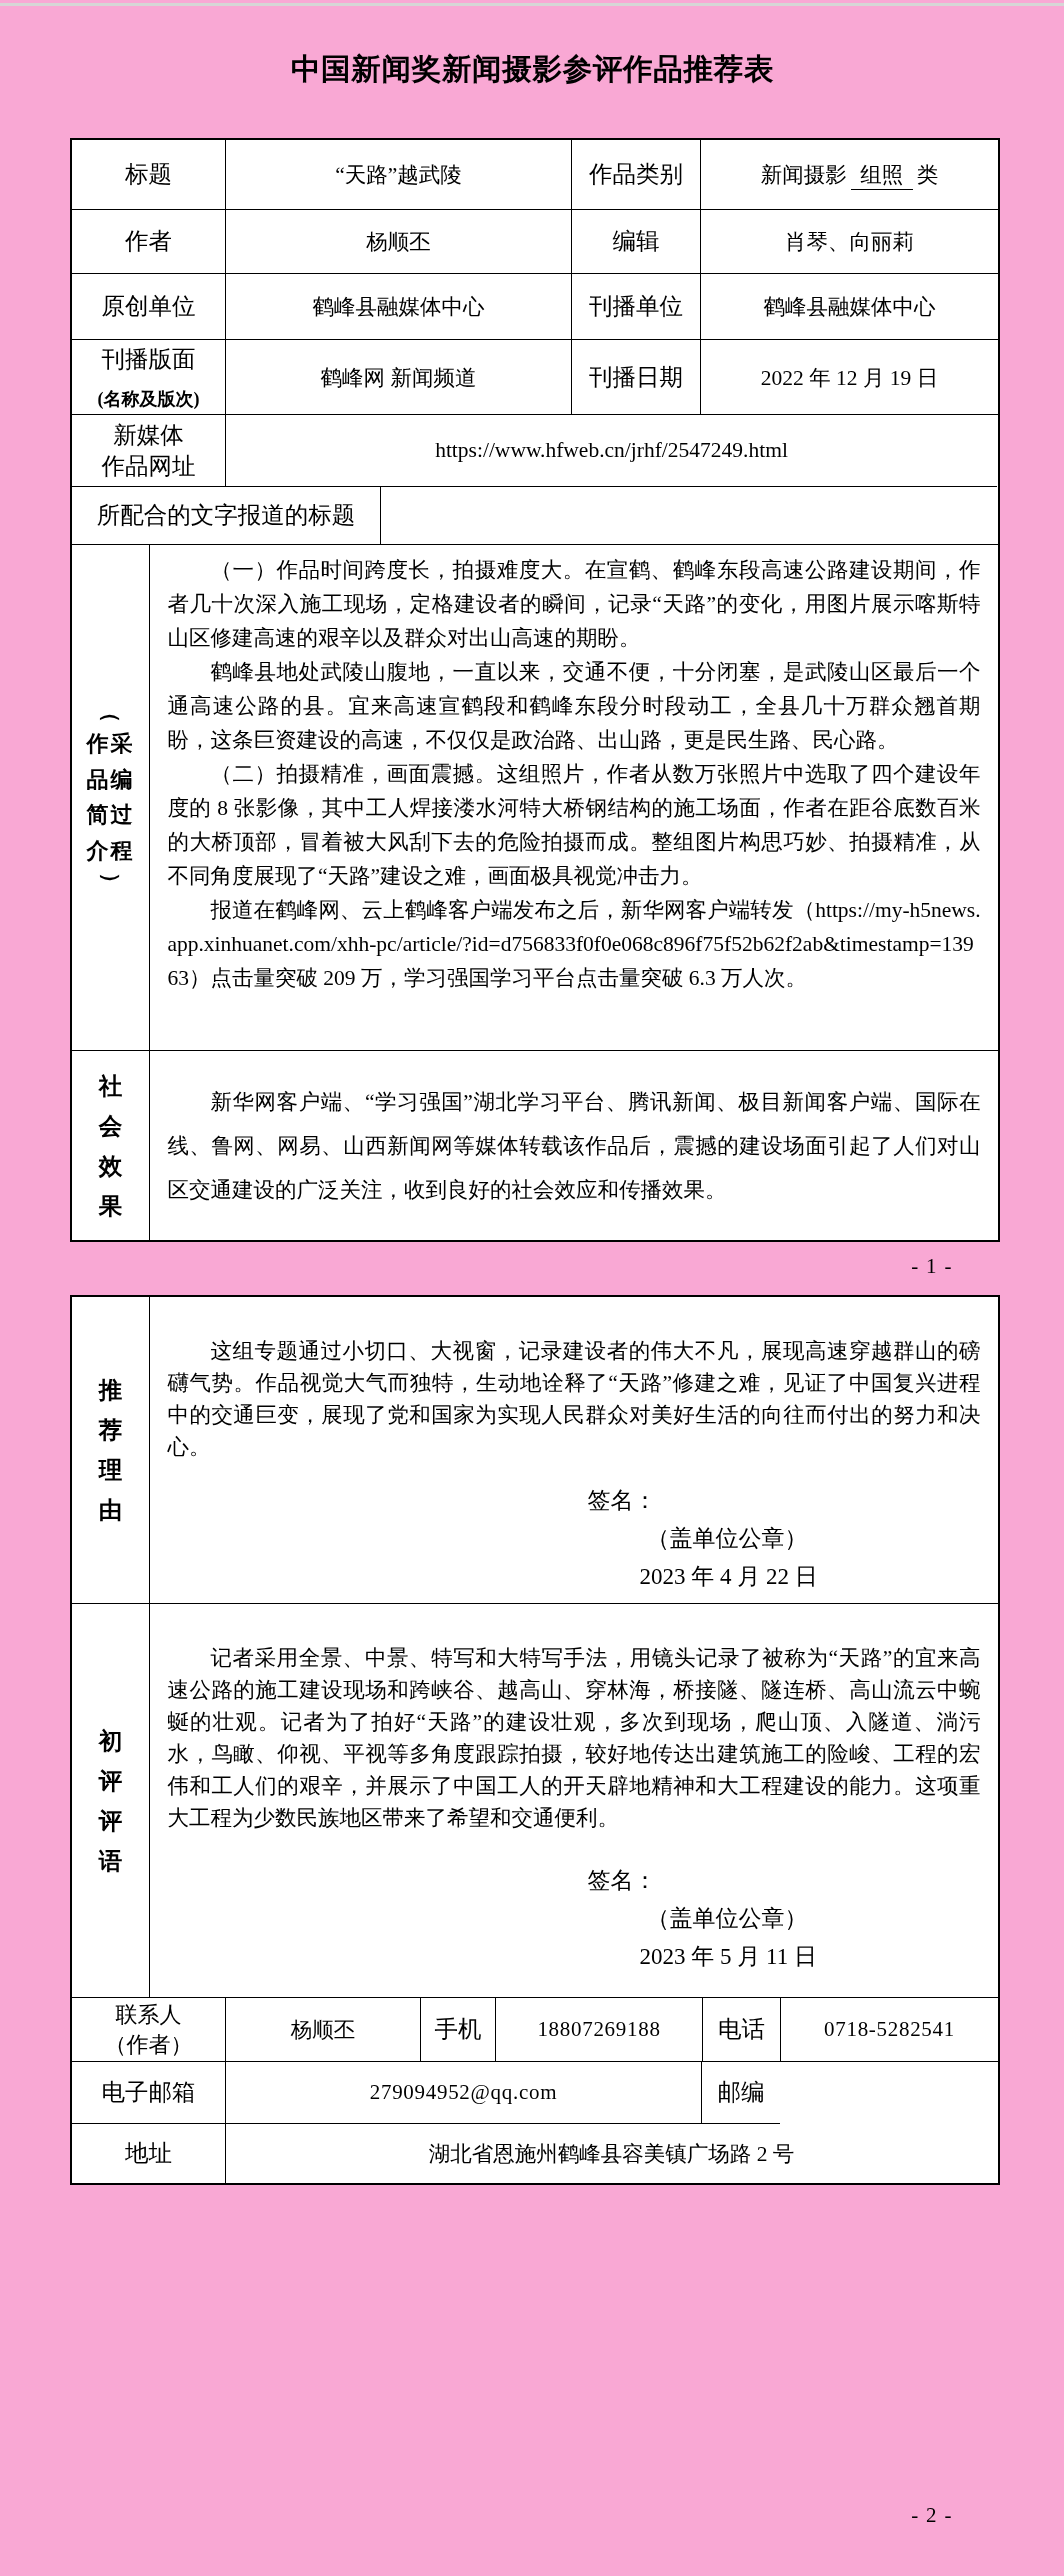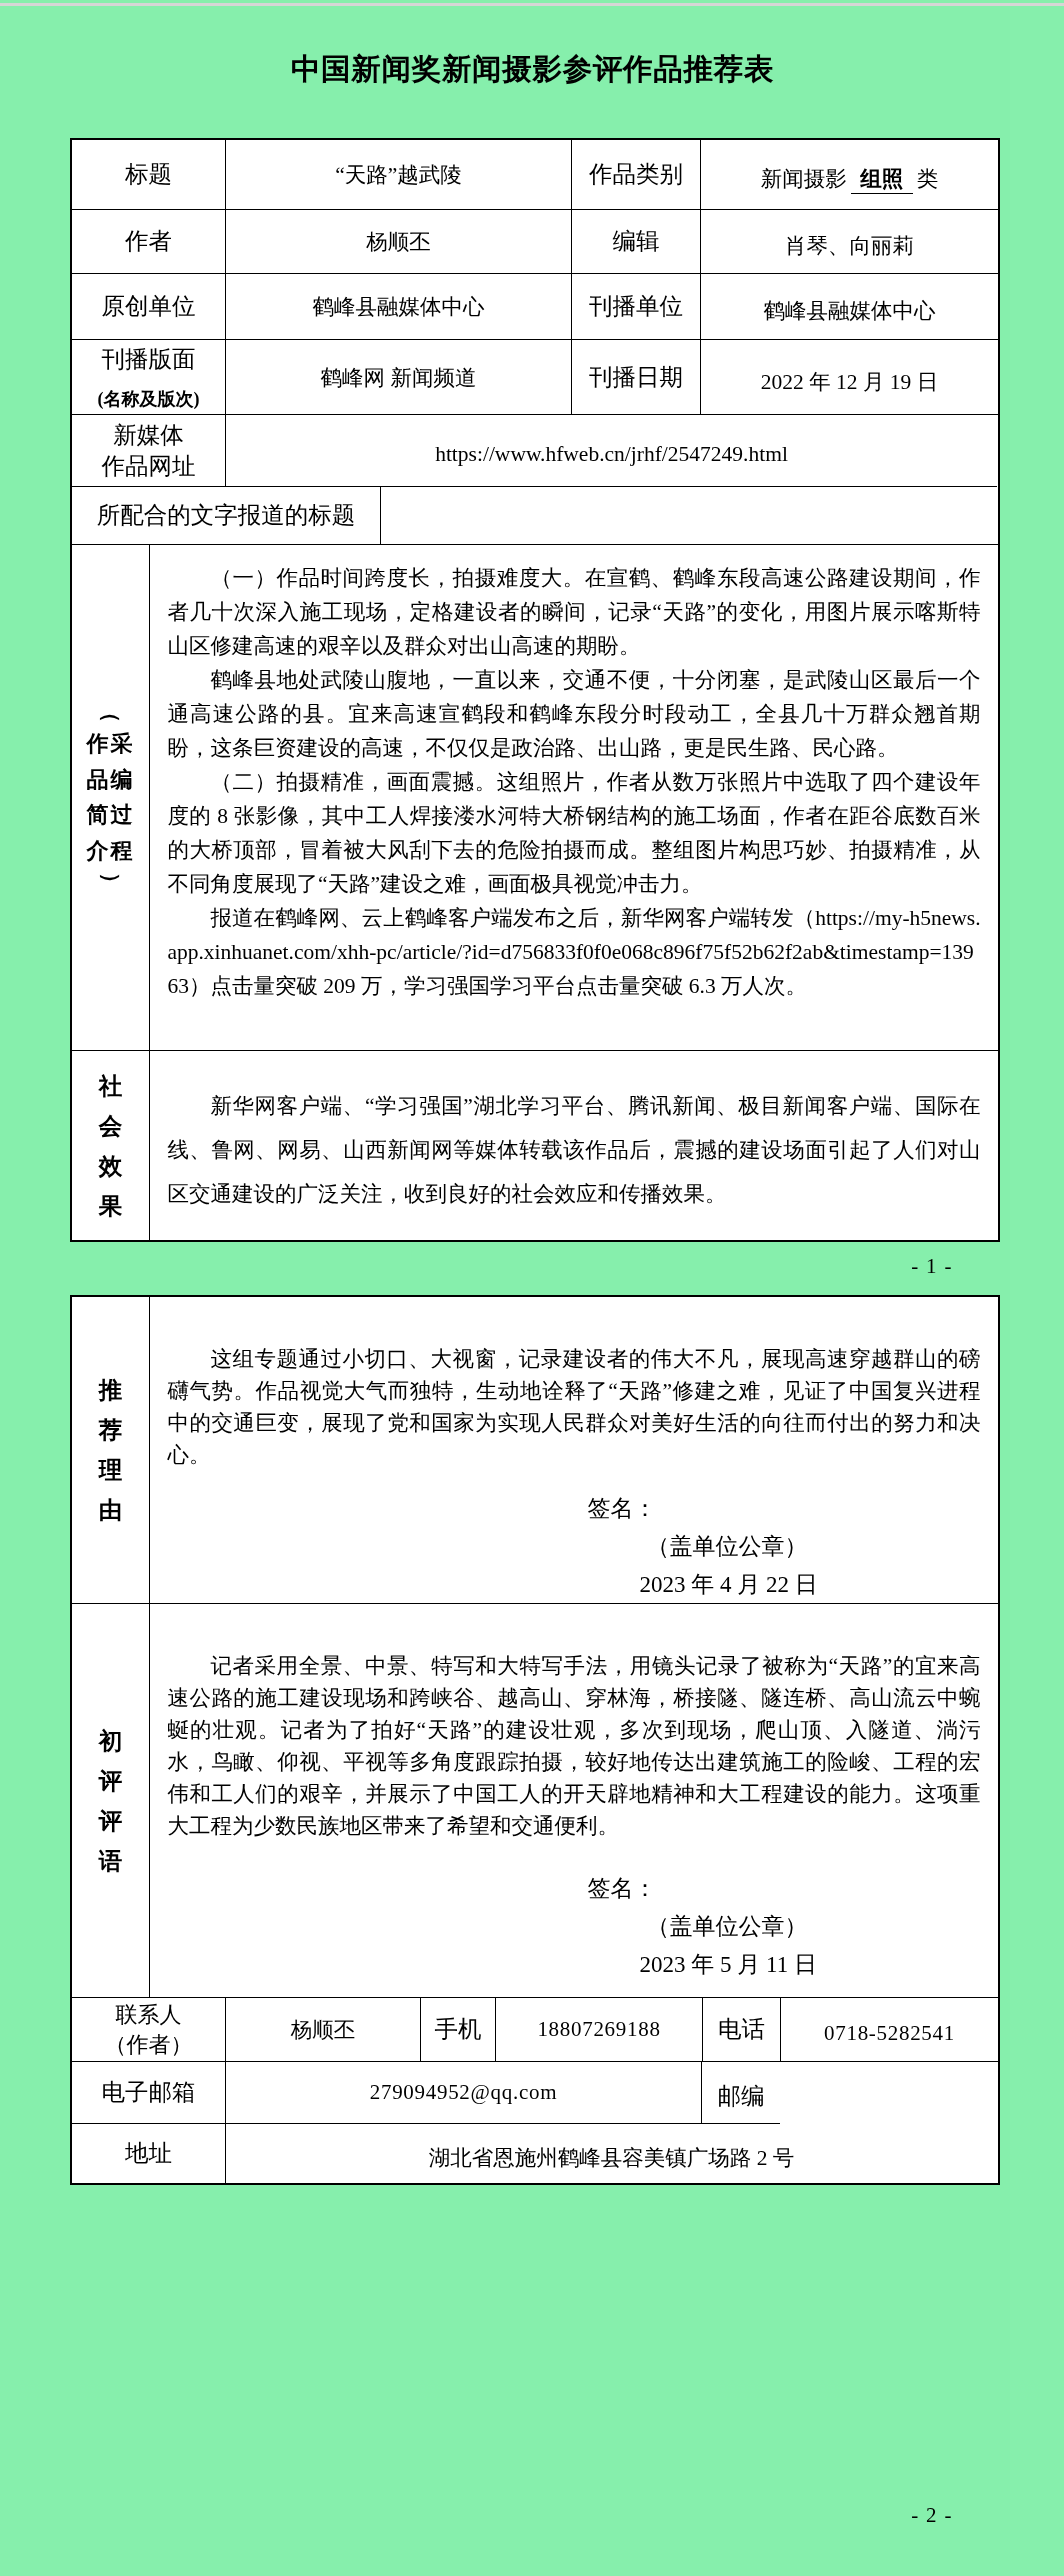--- a/index.html
+++ b/index.html
@@ -1,57 +1,57 @@
 <!DOCTYPE html>
 <html style="font-size:10.7px"><head>
 <meta charset="utf-8">
 <style>
   html,body { margin:0; padding:0; background:#fff; }
   .page {
-    position:relative; width:1065px; height:2576px; background:#86efac;
+    position:relative; width:1065px; height:2576px; background:#f9a8d4;
     font-family:"Liberation Serif", serif; color:#000; overflow:hidden;
   }
   .page-top-line { position:absolute; top:3.4px; left:0; width:100%; height:2.7px; background:#d6d6d6; }
 
   .doc-title {
     position:absolute; top:50px; left:0; width:100%;
     text-align:center; font-size:29.5px; font-weight:bold; letter-spacing:0.7px;
   }
 
   
   .tbl { position:absolute; left:70px; width:930px; border:2px solid #000; box-sizing:border-box; background:#fff; }
   .tbl1 { top:138px; }
   .tbl2 { top:1295px; }
   .trow { display:flex; }
   .tcell {
     box-sizing:border-box; border-right:1.3px solid #000; border-bottom:1.3px solid #000;
     display:flex; flex-direction:column; align-items:center; justify-content:center;
     overflow:hidden;
   }
-  .trow .tcell:last-child { border-right:none;margin-top:8px; }
+  .trow .tcell:last-child { border-right:none; }
   .trow:last-child .tcell { border-bottom:none; }
 
   
   .rh105{height:70px}.rh95{height:64px}.rh98{height:66px}.rh112{height:75px}
   .rh107{height:72px}.rh86{height:58px}.rh755{height:506px}.rh282{height:189px}
   .rh458{height:307px}.rh587{height:394px}.rh92{height:62px}.rh88{height:59px}
 
   
   .c230{width:154px}.c516{width:346px}.c192{width:129px}.c442{width:297px}
   .c1150{width:771px}.c460{width:309px}.c920{width:617px}
   .c116{width:78px}.c1264{width:848px}
   .c290{width:195px}.c112{width:75px}.c308{width:207px}.c324{width:217px}.c710{width:476px}
 
   .lbl { font-family:"Liberation Sans", sans-serif; font-weight:normal; font-size:23.5px; line-height:31px; }
   .lbl-sub { font-size:18px; font-weight:bold;margin-top:12px; }
   .val { font-size:21.5px; }
   .val-num { font-size:21px; letter-spacing:0.7px; }
 
   .cat-wrap { display:flex; flex-direction:row; align-items:baseline; font-size:21.5px; }
-  .cat-underline { border-bottom:1.3px solid #000; padding:0 9.4px; margin:0 4px;font-weight:bold; }
+  .cat-underline { border-bottom:1.3px solid #000; padding:0 9.4px; margin:0 4px; }
 
   
   .vlabel { display:flex; flex-direction:column; align-items:center; justify-content:center;
             gap:8px; font-family:"Liberation Sans", sans-serif; font-weight:bold; font-size:23.5px; }
   .sum-label { gap:5.4px; font-size:22px; }
   .sum-label .pair { letter-spacing:2px; white-space:nowrap; }
   .paren { transform:rotate(90deg); font-size:21.5px; height:24px; line-height:24px; font-weight:bold; }
 
   
   .cell-text { align-items:stretch; justify-content:flex-start; }

